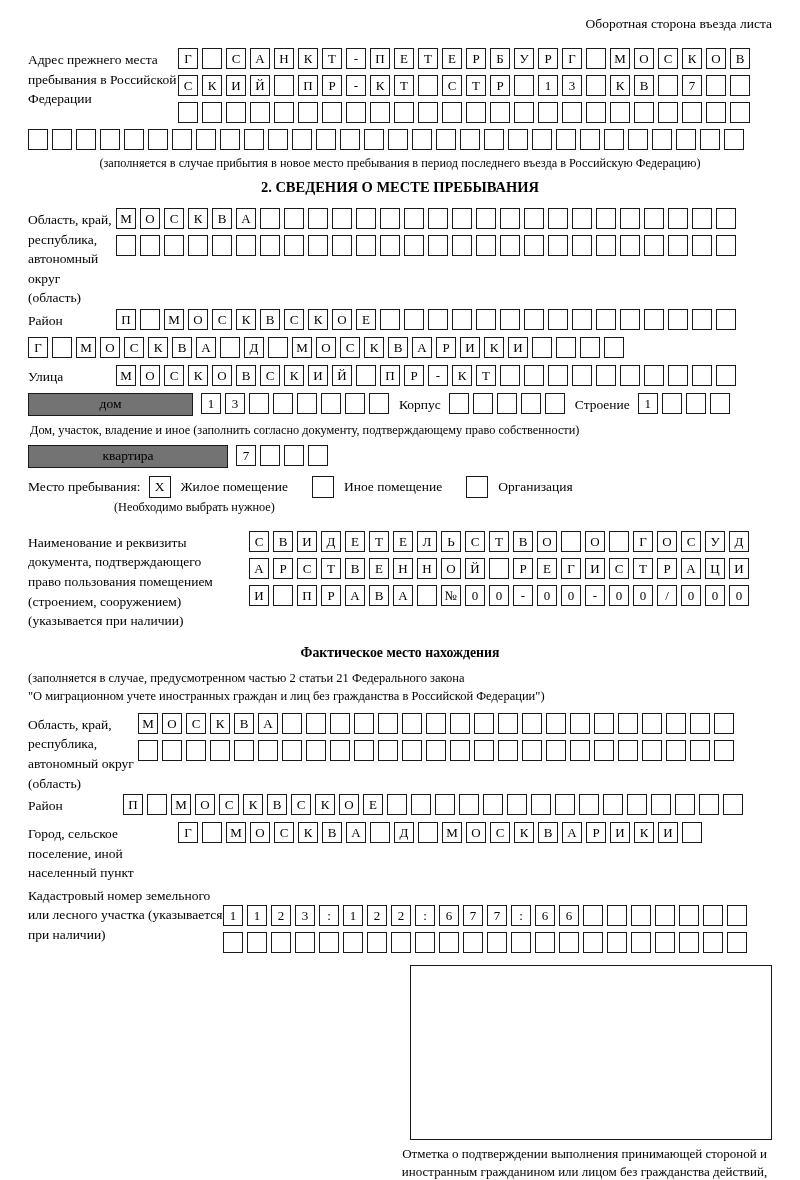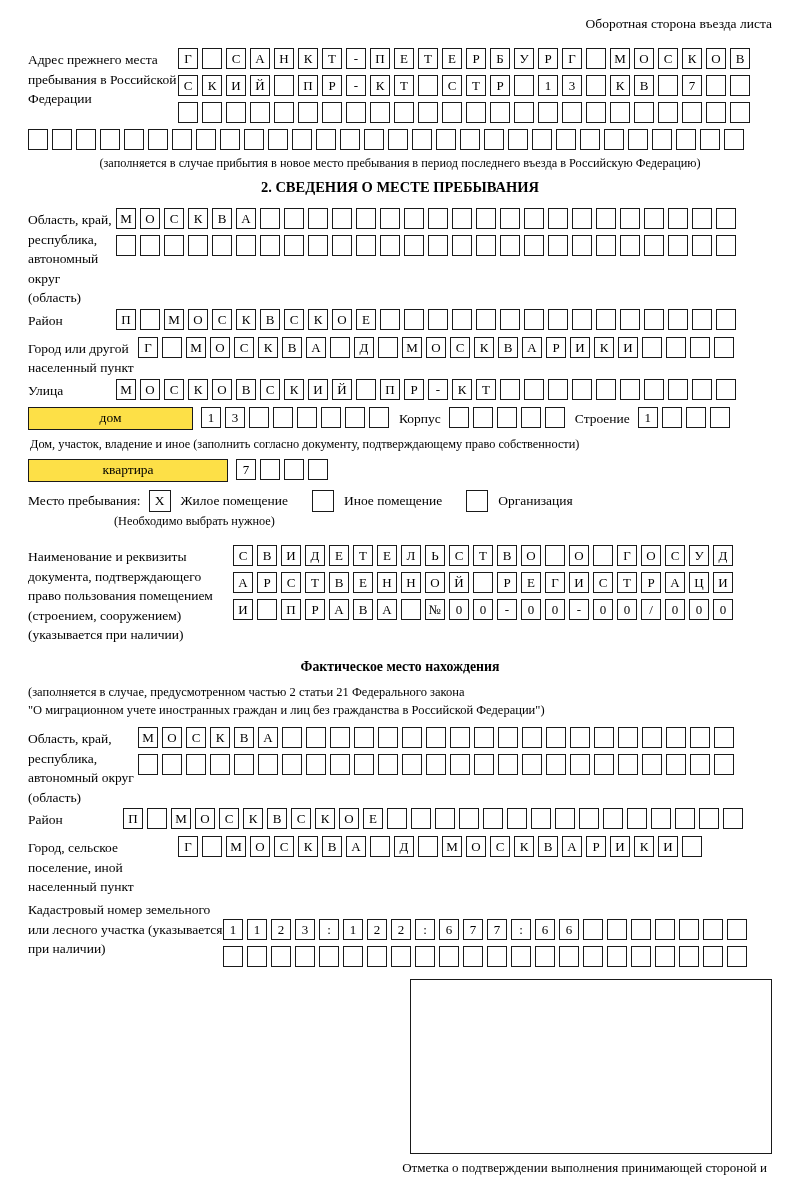--- a/index.html
+++ b/index.html
@@ -31,37 +31,37 @@
     display: inline-flex; align-items: center; justify-content: center;
     font-size: 13px; line-height: 1; background: #fff;
   }
   .caption { font-size: 12.3px; margin: 1px 0 7px 2px; }
   .caption.center { text-align: center; margin-left: 0; }
   .sec-title { text-align: center; font-weight: bold; font-size: 14.5px; margin: 8px 0 12px 0; }
 
   .bigbox {
     flex: none; height: 23px; border: 1.5px solid #1a1a1a;
     display: flex; align-items: center; justify-content: center;
-    font-size: 13.5px; margin-right: 8px; background: #fde047;
+    font-size: 13.5px; margin-right: 8px; background: #737373;
   }
   .bb165 { width: 165px; }
   .bb200 { width: 200px; }
   .inline-lbl { font-size: 13.5px; line-height: 23px; padding: 0 8px 0 6px; flex: none; }
   .house-row, .apt-row { margin-bottom: 3px; }
 
   .stay-row { align-items: center; margin: 4px 0 2px 0; font-size: 13.5px; }
   .checkbox {
     flex: none; width: 22px; height: 22px; border: 1.5px solid #1a1a1a;
     display: inline-flex; align-items: center; justify-content: center;
     font-size: 13.5px; margin: 0 10px 0 8px; background: #fff;
   }
   .opt-label { margin-right: 16px; }
   .hint { font-size: 12.3px; margin: 2px 0 8px 86px; }
 
-  .doc-block { margin-top: 16px; }
+  .doc-block { margin-top: 16px; gap: 16px; }
 
   .fact-title { text-align: center; font-weight: bold; font-size: 13.8px; margin: 14px 0 8px 0; }
   .fact-note { text-align: left; font-size: 12.5px; line-height: 1.45; }
   .fact-note-wrap { margin-bottom: 8px; }
 
   .mt20 { margin-top: 21px; }
 
   .stamp-wrap { width: 375px; margin-left: auto; margin-top: 6px; }
   .stamp-box { width: 362px; height: 175px; border: 1.6px solid #1a1a1a; margin-left: 13px; background: #fff; }
   .stamp-caption { font-size: 13px; text-align: center; line-height: 1.4; margin-top: 5px; }
@@ -282,21 +282,20 @@
         <span class="cell"></span>
         <span class="cell"></span>
         <span class="cell"></span>
         <span class="cell"></span>
         <span class="cell"></span>
         <span class="cell"></span>
       </div>
   </div>
 
   <div class="flexrow gap7">
-    <div class="lbl w110">Город или другой населенный пункт</div>
     <div class="cellrow">
         <span class="cell">Г</span>
         <span class="cell"></span>
         <span class="cell">М</span>
         <span class="cell">О</span>
         <span class="cell">С</span>
         <span class="cell">К</span>
         <span class="cell">В</span>
         <span class="cell">А</span>
         <span class="cell"></span>

